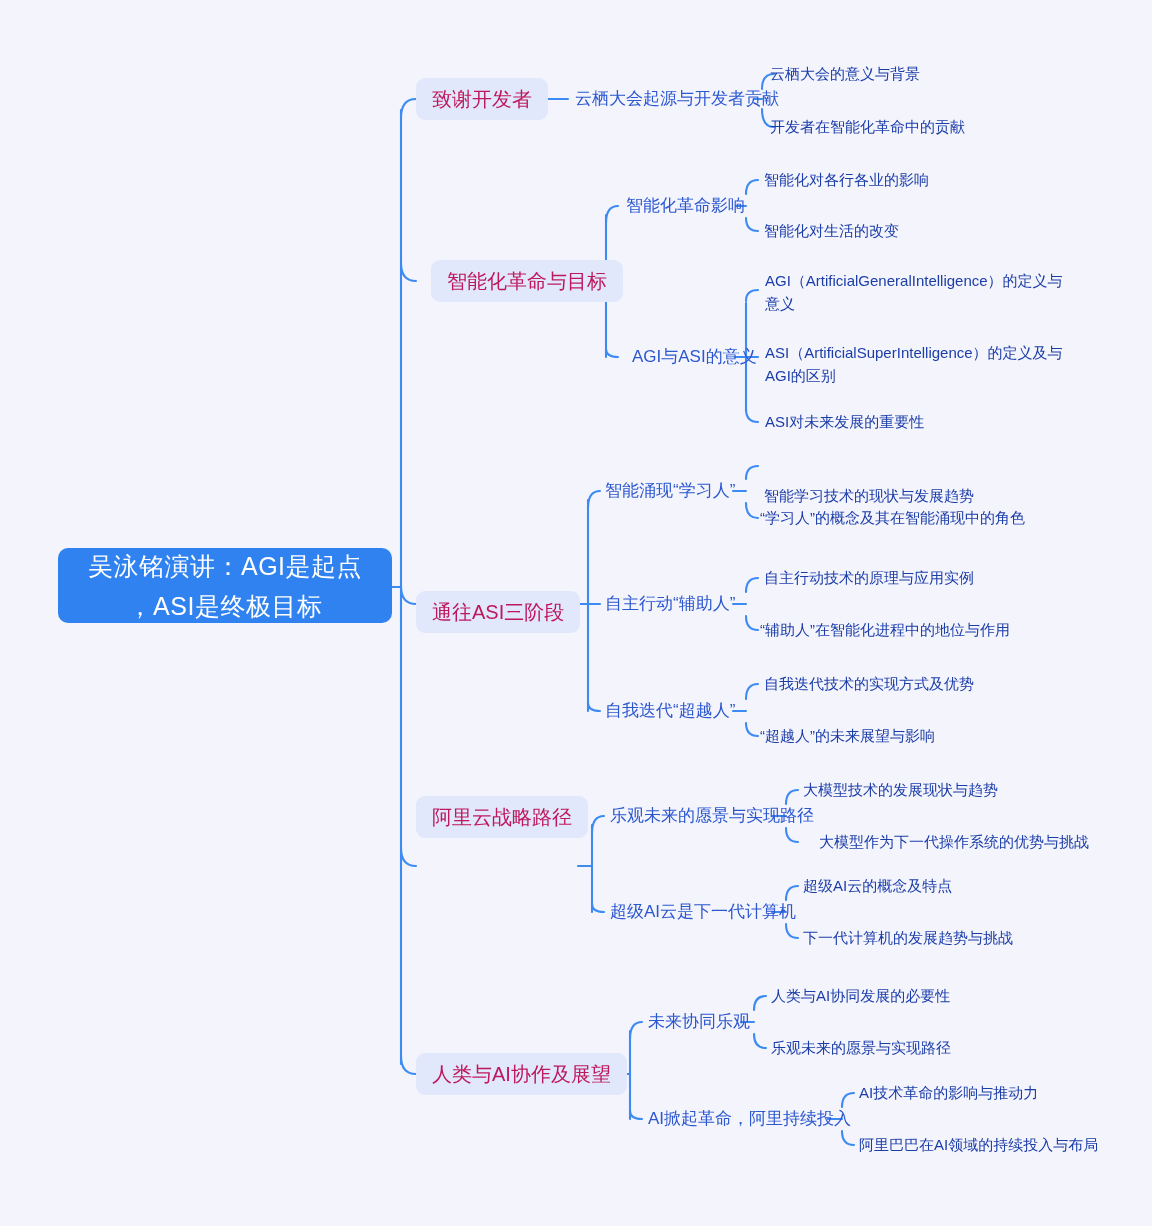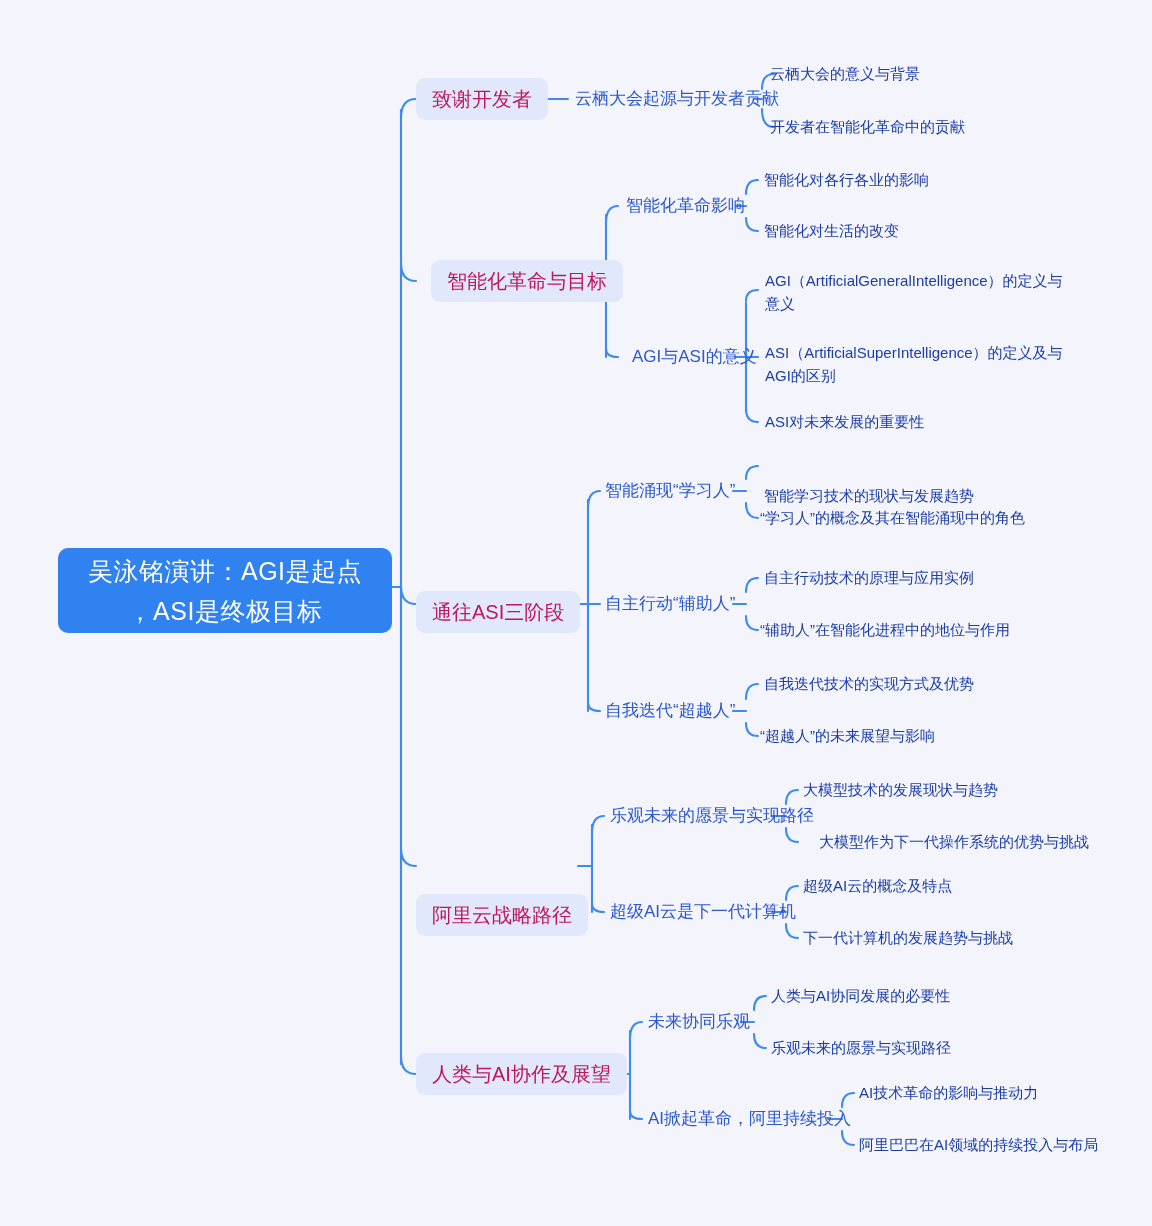--- a/index.html
+++ b/index.html
@@ -142,21 +142,21 @@
       <path d="M741 1022 H754"></path>
       <path d="M754 1010 Q754 996 766 996"></path>
       <path d="M754 1034 Q754 1048 766 1048"></path>
 
       <path d="M828 1119 H842"></path>
       <path d="M842 1107 Q842 1093 854 1093"></path>
       <path d="M842 1131 Q842 1145 854 1145"></path>
     </g>
   </svg>
 
-  <div class="node root" style="left:58px;top:548px;width:334px;height:85px;">
+  <div class="node root" style="left:58px;top:548px;width:334px;height:75px;">
     <div>
       <span>吴泳铭演讲：AGI是起点</span>
       <span>，ASI是终极目标</span>
     </div>
   </div>
 
   <div class="node lvl1" style="left:416px;top:78px;">
     <span>致谢开发者</span>
   </div>
   <div class="node lvl2" style="left:575px;top:89px;">
@@ -223,21 +223,21 @@
   <div class="node lvl2" style="left:605px;top:701px;">
     <span>自我迭代“超越人”</span>
   </div>
   <div class="node leaf" style="left:764px;top:673px;">
     <span>自我迭代技术的实现方式及优势</span>
   </div>
   <div class="node leaf" style="left:760px;top:725px;">
     <span>“超越人”的未来展望与影响</span>
   </div>
 
-  <div class="node lvl1" style="left:416px;top:894px;">
+  <div class="node lvl1" style="left:416px;top:796px;">
     <span>阿里云战略路径</span>
   </div>
 
   <div class="node lvl2" style="left:610px;top:806px;">
     <span>乐观未来的愿景与实现路径</span>
   </div>
   <div class="node leaf" style="left:803px;top:779px;">
     <span>大模型技术的发展现状与趋势</span>
   </div>
   <div class="node leaf" style="left:803px;top:831px;margin-left:16px;">

